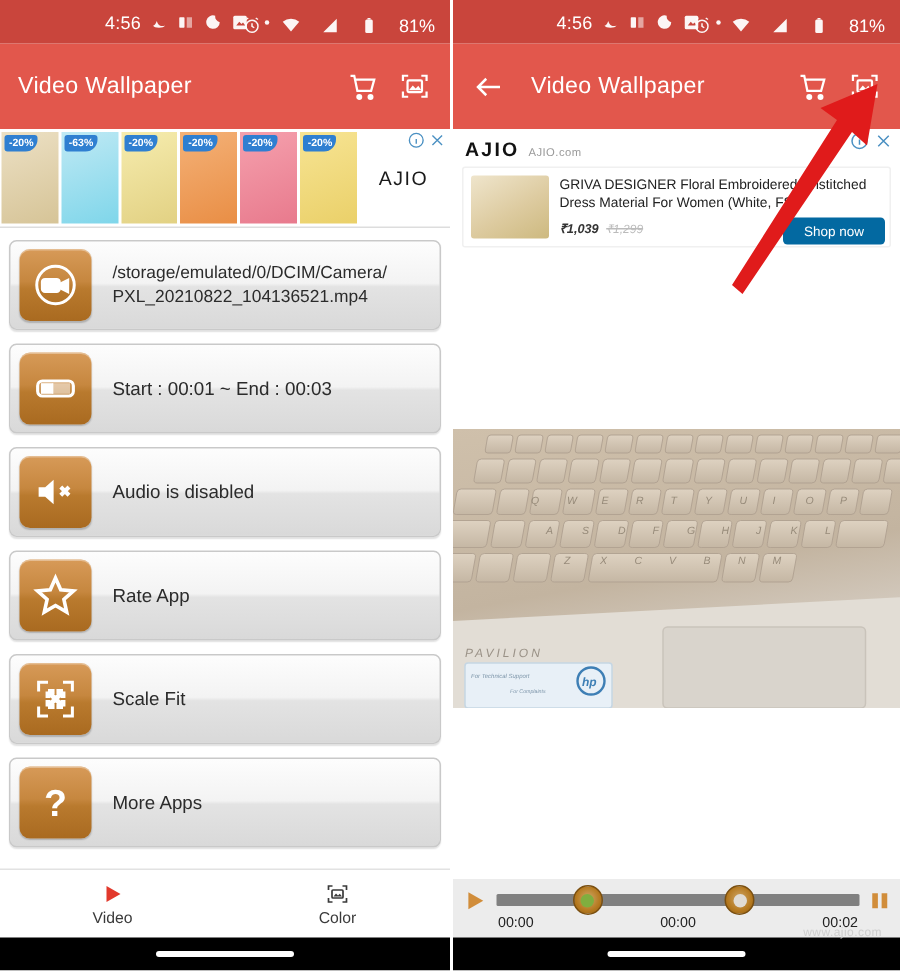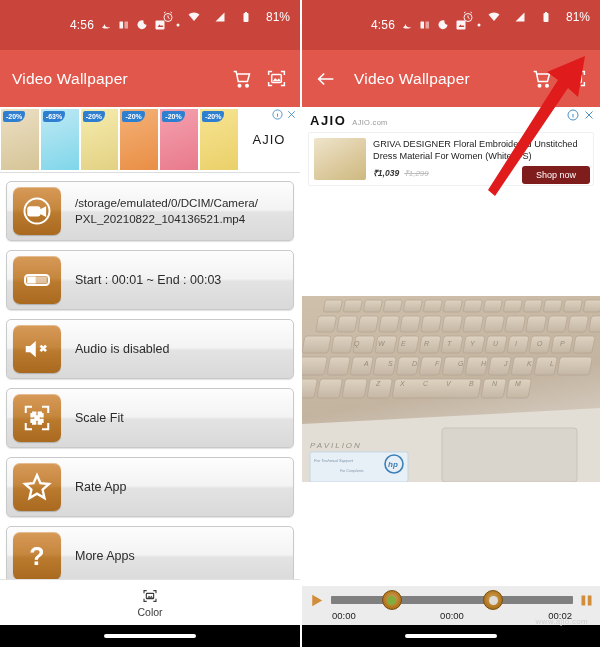--- a/index.html
+++ b/index.html
@@ -8,21 +8,21 @@
     font-family: "Liberation Sans", sans-serif;
     background: #ffffff;
     overflow: hidden;
   }
   .screens { display: flex; width: 600px; height: 647px; }
   .panel { width: 300px; height: 647px; position: relative; display: flex; flex-direction: column; background: #fff; }
   .panel.right { border-left: 2px solid #ffffff; }
 
   
   .statusbar {
-    height: 50px; background: #c9453c; color: #fff;
+    height: 29px; background: #c9453c; color: #fff;
     display: flex; align-items: center; padding: 0 10px;
     font-size: 11.5px; position: relative;
   }
   .sb-left { display: flex; align-items: center; gap: 6px; flex: 1; justify-content: center; margin-left: -46px;}
   .sb-time { font-size: 12px; letter-spacing: .2px; }
   .sb-ic { width: 12px; height: 12px; display: inline-block; opacity: .95; }
   .sb-right { display: flex; align-items: center; gap: 14px; position: absolute; right: 10px; top: 0; height: 34px; }
   .sb-batt { font-size: 12px; }
 
   
@@ -87,21 +87,21 @@
   .ad-ctrl2 { position: absolute; right: 5px; top: 2px; display: flex; gap: 4px; color: #4a90c2; font-size: 11px; }
   .ad-body { display: flex; gap: 7px; background: #fff; border:1px solid #f0f0f0; border-radius:2px; padding: 5px; }
   .ad-img { width: 52px; height: 42px; flex: 0 0 52px; overflow: hidden; border-radius: 2px;}
   .ad-txt { flex: 1; min-width: 0; }
   .ad-title { font-size: 9.2px; color: #222; line-height: 1.35; }
   .ad-prices { margin-top: 4px; display: flex; align-items: center; gap: 5px; font-style: italic; }
   .ad-price { font-size: 8.5px; color: #333; font-weight: bold; }
   .ad-old { font-size: 8px; color: #bbb; text-decoration: line-through; }
   .shopnow {
     position: absolute; right: 10px; bottom: 8px;
-    background: #7f1d1d; color: #fff; font-size: 9px;
+    background: #0369a1; color: #fff; font-size: 9px;
     padding: 4px 14px; border-radius: 3px;
   }
 
   
   .vid-space { flex: 1; background: #fff; display:flex; flex-direction:column; justify-content:center;font-style:italic;}
   .vid-frame { height: 186px; width: 100%; position: relative; overflow: hidden; background:#c9bba9;}
 
   
   .player { background: #ececec; padding: 5px 6px 2px 6px; }
   .player-row { display: flex; align-items: center; gap: 6px; }
@@ -246,50 +246,56 @@
           <svg width="30" height="30" viewBox="0 0 24 24" fill="#fff">
               <path d="M3 9.5h3.5L11 5.5v13L6.5 14.5H3z"></path>
               <path d="M14.8 9.3l4.4 4.4M19.2 9.3l-4.4 4.4" stroke="#fff" stroke-width="2.2" fill="none"></path>
             </svg>
         </div>
         <div class="row-label">Audio is disabled</div>
       </div>
 
       <div class="row">
         <div class="row-icon">
+          <svg width="32" height="32" viewBox="0 0 24 24" fill="none" stroke="#fff" stroke-width="1.8">
+              <path d="M12 3.2l2.6 5.9 6.4.6-4.8 4.3 1.4 6.3L12 17l-5.6 3.3 1.4-6.3L3 9.7l6.4-.6z"></path>
+            </svg>
+        </div>
+        <div class="row-label">Rate App</div>
+      </div>
+
+      <div class="row">
+        <div class="row-icon">
           <svg width="30" height="30" viewBox="0 0 24 24" fill="none" stroke="#fff" stroke-width="1.6">
               <path d="M3 8V3h5M21 8V3h-5M3 16v5h5M21 16v5h-5"></path>
               <path d="M8 8l8 8M16 8l-8 8" stroke-width="2.6"></path>
               <path d="M8 8h3.5M8 8v3.5M16 8h-3.5M16 8v3.5M8 16h3.5M8 16v-3.5M16 16h-3.5M16 16v-3.5" stroke-width="2.6"></path>
             </svg>
         </div>
         <div class="row-label">Scale Fit</div>
       </div>
 
       <div class="row">
         <div class="row-icon">
-          <svg width="32" height="32" viewBox="0 0 24 24" fill="none" stroke="#fff" stroke-width="1.8">
-              <path d="M12 3.2l2.6 5.9 6.4.6-4.8 4.3 1.4 6.3L12 17l-5.6 3.3 1.4-6.3L3 9.7l6.4-.6z"></path>
-            </svg>
-        </div>
-        <div class="row-label">Rate App</div>
-      </div>
-
-      <div class="row">
-        <div class="row-icon">
           <svg width="30" height="30" viewBox="0 0 24 24" fill="#fff">
               <text x="12" y="19" font-size="20" font-family="Liberation Sans, sans-serif" font-weight="bold" text-anchor="middle" fill="#fff">?</text>
             </svg>
         </div>
         <div class="row-label">More Apps</div>
       </div>
 
     </div>
 
     <div class="bottomnav">
+      <div class="navitem">
+        <svg width="18" height="16" viewBox="0 0 24 24" fill="#e2392c">
+            <path d="M6 4l14 8-14 8z"></path>
+          </svg>
+        <span class="navlabel">Video</span>
+      </div>
       <div class="navitem">
         <svg width="18" height="16" viewBox="0 0 24 24" fill="none" stroke="#3a3a3a" stroke-width="1.7">
             <path d="M3 8V4h4M21 8V4h-4M3 16v4h4M21 16v4h-4"></path>
             <rect x="6.5" y="8" width="11" height="8" rx="1"></rect>
             <path d="M8 14.5l2.5-3 2 2 1.8-1.8 2.2 2.8z" fill="#3a3a3a" stroke="none"></path>
           </svg>
         <span class="navlabel">Color</span>
       </div>
     </div>
     <div class="gesturebar">

